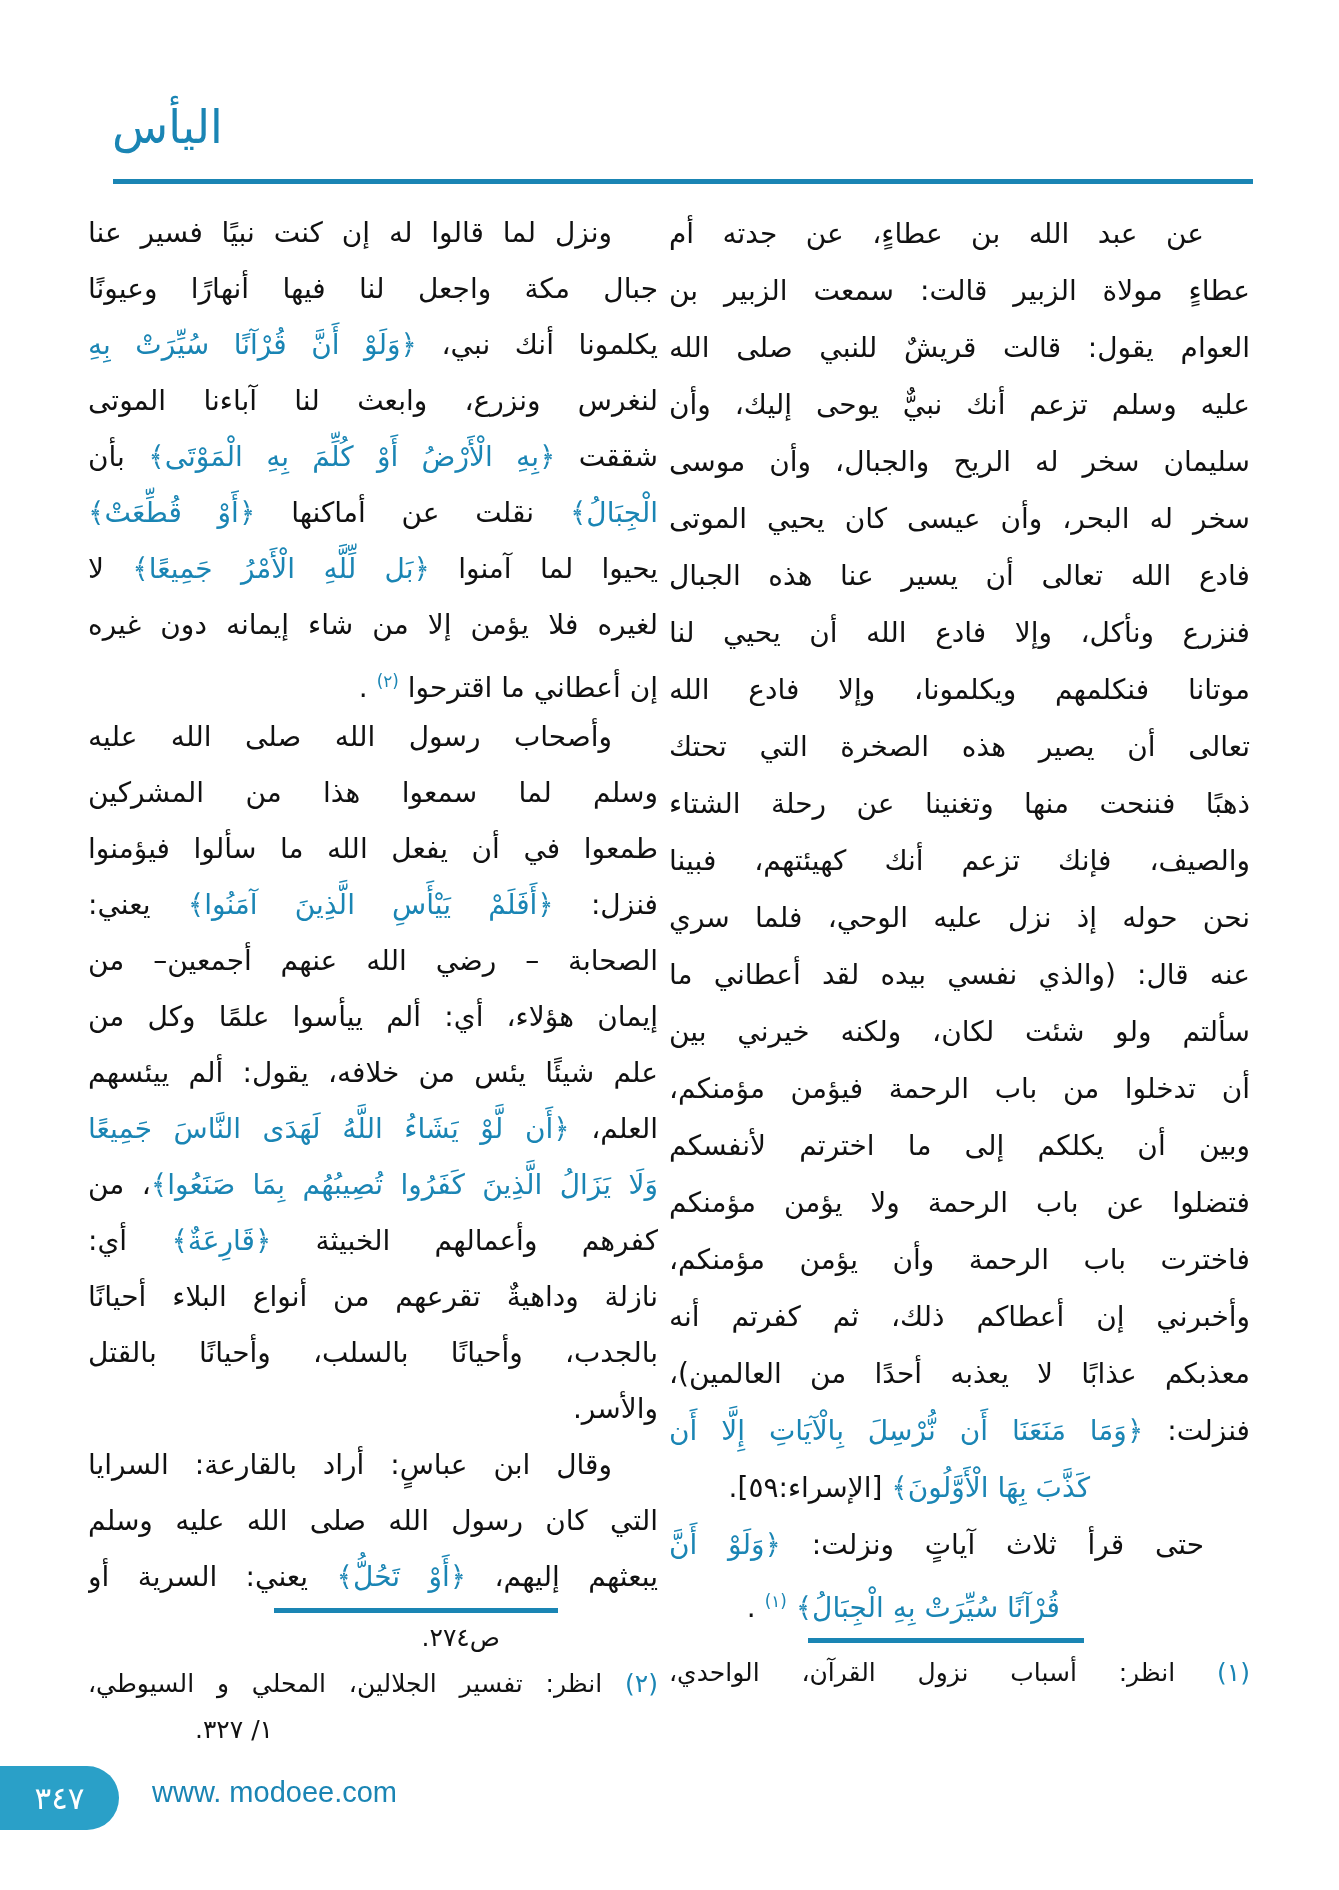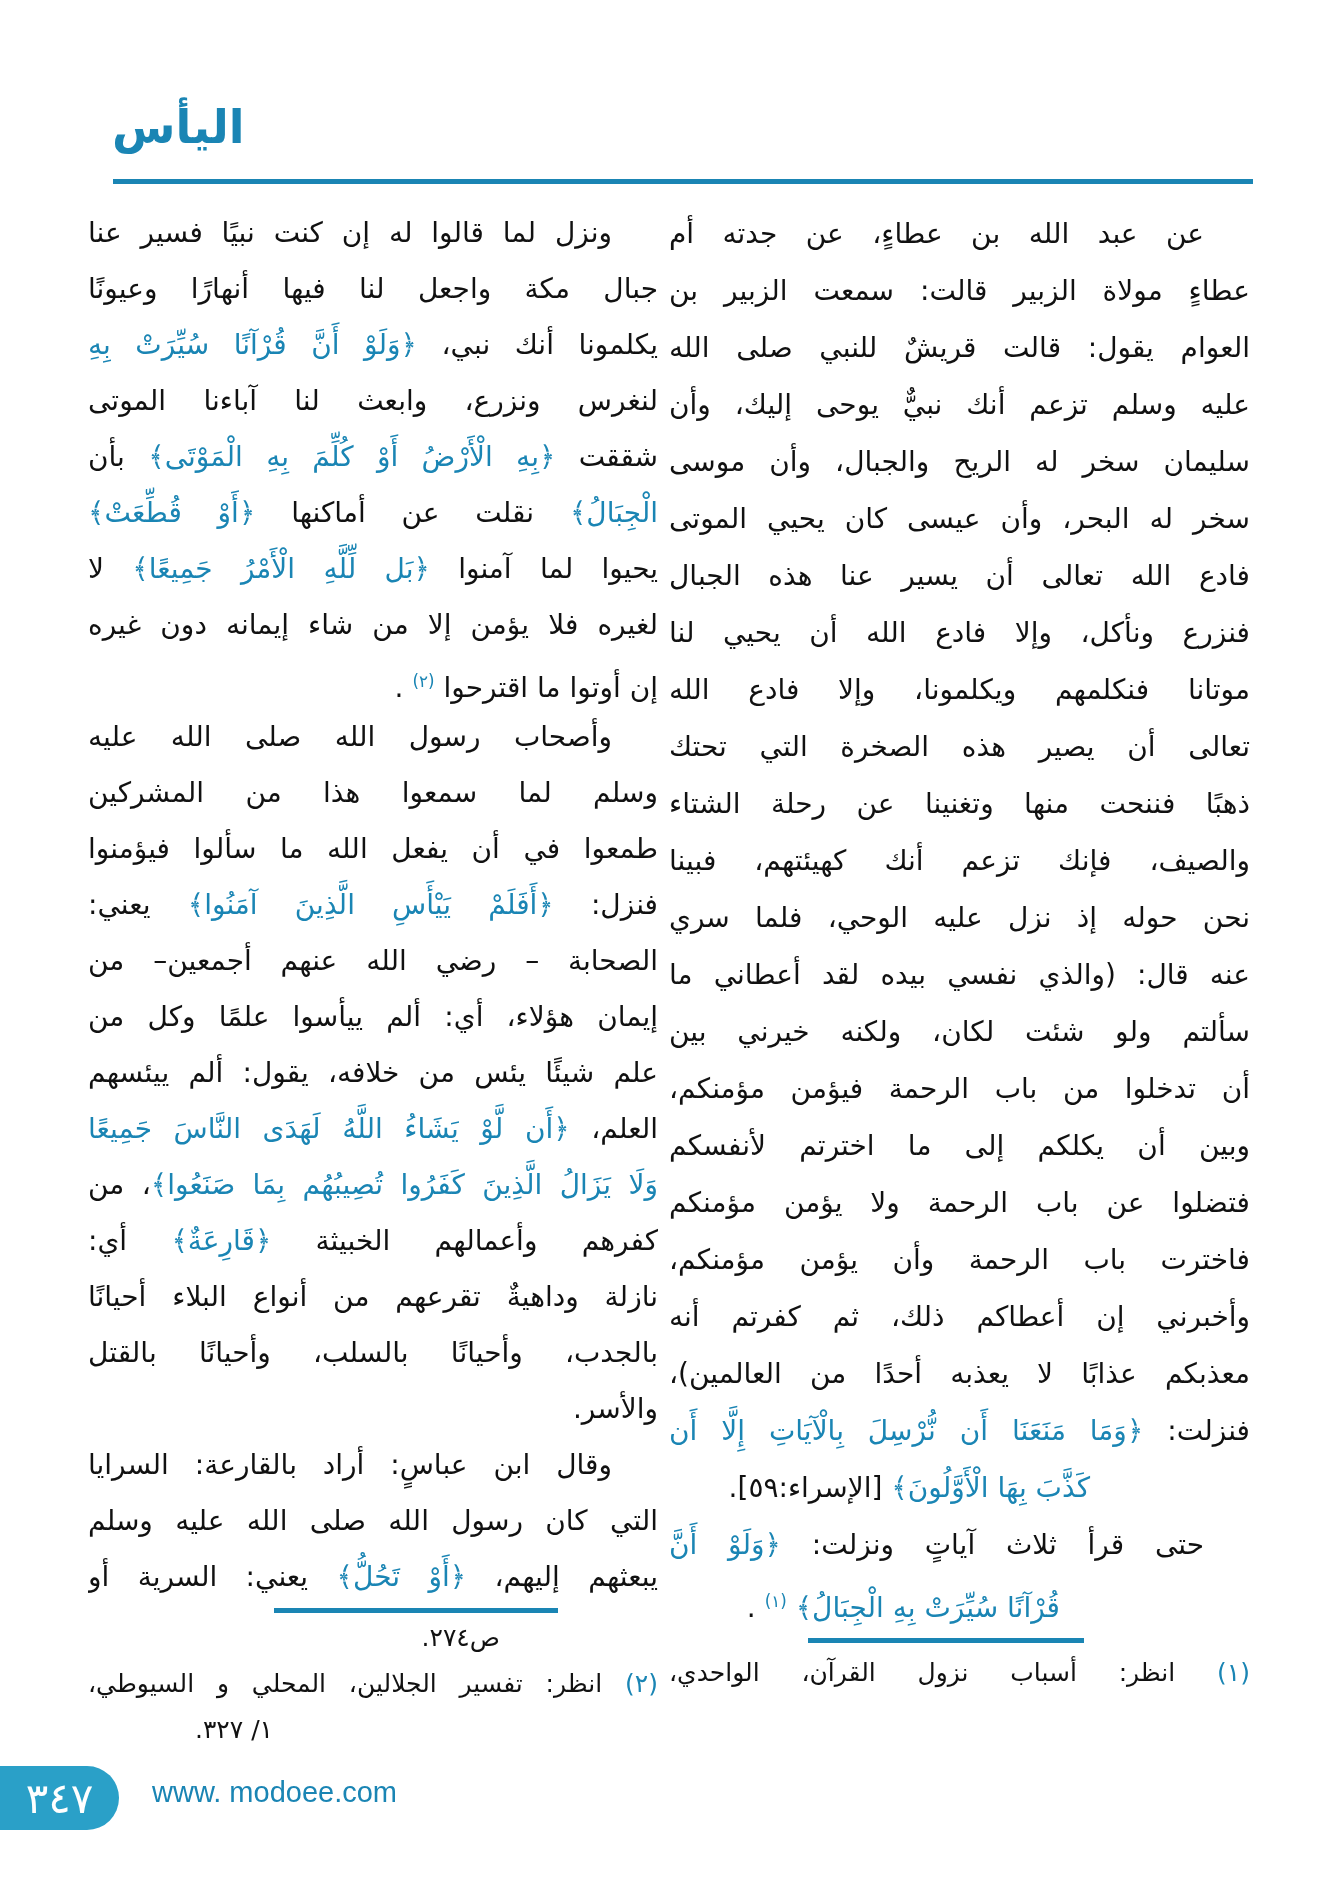--- a/index.html
+++ b/index.html
@@ -13,21 +13,21 @@
     width:1339px;height:1890px;
     background:#ffffff;
     font-family:"DejaVu Sans",sans-serif;
     direction:rtl;
     overflow:hidden;
     margin:0 auto;
   }
   
   .title{
     position:absolute;left:112px;top:100px;
-    font-size:46px;line-height:1.2;font-weight:bold;
+    font-size:46px;line-height:1.2;font-weight:normal;
     color:var(--acc);
   }
   .header-rule{
     position:absolute;left:113px;top:179px;
     width:1140px;height:5px;background:var(--acc);
   }
   
   .col{position:absolute;top:205px;}
   .col-right{left:669px;width:581px;}
   .col-left{left:88px;width:570px;}
@@ -57,21 +57,21 @@
   .fn-line.just{text-align:justify;text-align-last:justify;}
   .fn-line.ind1{padding-right:158px;}
   .fn-line.ind3{padding-right:385px;}
   .col-right .fn-line{line-height:52px;}
   
   .badge{
     position:absolute;left:0;top:1766px;
     width:119px;height:64px;
     background:var(--badge);
     border-radius:0 34px 34px 0;
-    color:#ffffff;font-size:42px;
+    color:#ffffff;font-size:31px;
     display:flex;align-items:center;justify-content:center;
   }
   .site{
     position:absolute;left:152px;top:1776px;
     color:var(--acc);font-size:29px;
     font-family:"Liberation Sans",sans-serif;
     direction:ltr;
   }
 </style>
 </head>
@@ -119,21 +119,21 @@
   <section class="col col-left">
     <div>
         <div class="line first"><span class="seg-n">ونزل لما قالوا له إن كنت نبيًا فسير عنا</span></div>
         <div class="line"><span class="seg-n">جبال مكة واجعل لنا فيها أنهارًا وعيونًا</span></div>
         <div class="line"><span class="seg-n">يكلمونا أنك نبي، </span><span class="seg-q">﴿وَلَوْ أَنَّ قُرْآنًا سُيِّرَتْ بِهِ</span></div>
         <div class="line"><span class="seg-n">لنغرس ونزرع، وابعث لنا آباءنا الموتى</span></div>
         <div class="line"><span class="seg-n">شققت </span><span class="seg-q">﴿بِهِ الْأَرْضُ أَوْ كُلِّمَ بِهِ الْمَوْتَى﴾ </span><span class="seg-n">بأن</span></div>
         <div class="line"><span class="seg-q">الْجِبَالُ﴾ </span><span class="seg-n">نقلت عن أماكنها </span><span class="seg-q">﴿أَوْ قُطِّعَتْ﴾</span></div>
         <div class="line"><span class="seg-n">يحيوا لما آمنوا </span><span class="seg-q">﴿بَل لِّلَّهِ الْأَمْرُ جَمِيعًا﴾ </span><span class="seg-n">لا</span></div>
         <div class="line"><span class="seg-n">لغيره فلا يؤمن إلا من شاء إيمانه دون غيره</span></div>
-        <div class="line end"><span class="seg-n">إن أوتوا ما اقترحوا </span><span class="seg-sup">(٢)</span><span class="seg-n"> .</span></div>
+        <div class="line end"><span class="seg-n">إن أعطاني ما اقترحوا </span><span class="seg-sup">(٢)</span><span class="seg-n"> .</span></div>
         <div class="line first"><span class="seg-n">وأصحاب رسول الله صلى الله عليه</span></div>
         <div class="line"><span class="seg-n">وسلم لما سمعوا هذا من المشركين</span></div>
         <div class="line"><span class="seg-n">طمعوا في أن يفعل الله ما سألوا فيؤمنوا</span></div>
         <div class="line"><span class="seg-n">فنزل: </span><span class="seg-q">﴿أَفَلَمْ يَيْأَسِ الَّذِينَ آمَنُوا﴾ </span><span class="seg-n">يعني:</span></div>
         <div class="line"><span class="seg-n">الصحابة – رضي الله عنهم أجمعين– من</span></div>
         <div class="line"><span class="seg-n">إيمان هؤلاء، أي: ألم ييأسوا علمًا وكل من</span></div>
         <div class="line"><span class="seg-n">علم شيئًا يئس من خلافه، يقول: ألم ييئسهم</span></div>
         <div class="line"><span class="seg-n">العلم، </span><span class="seg-q">﴿أَن لَّوْ يَشَاءُ اللَّهُ لَهَدَى النَّاسَ جَمِيعًا</span></div>
         <div class="line"><span class="seg-q">وَلَا يَزَالُ الَّذِينَ كَفَرُوا تُصِيبُهُم بِمَا صَنَعُوا﴾</span><span class="seg-n">، من</span></div>
         <div class="line"><span class="seg-n">كفرهم وأعمالهم الخبيثة </span><span class="seg-q">﴿قَارِعَةٌ﴾ </span><span class="seg-n">أي:</span></div>

